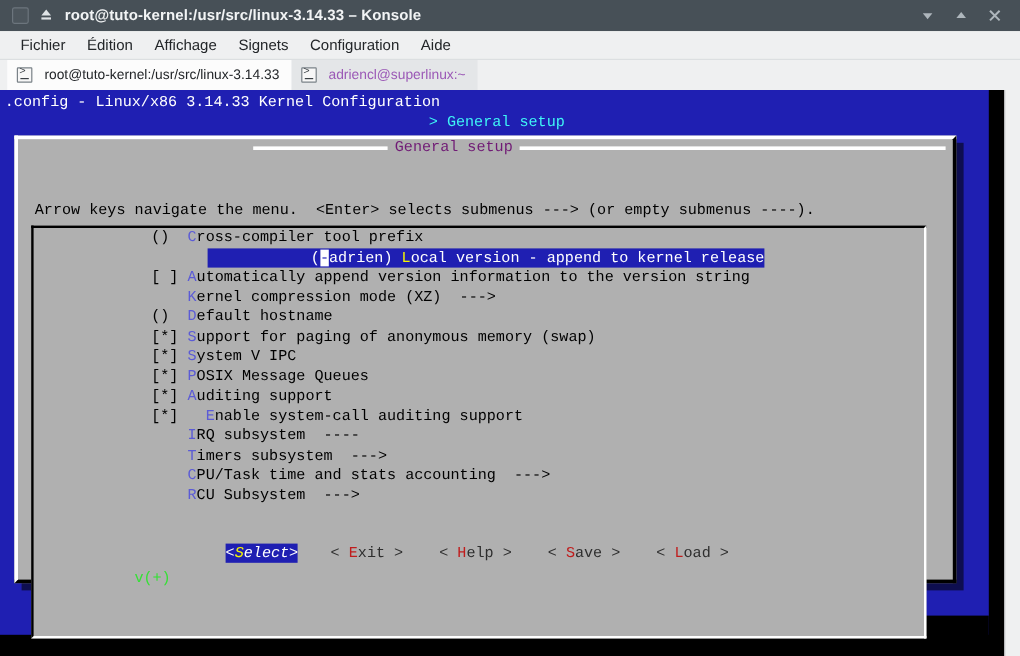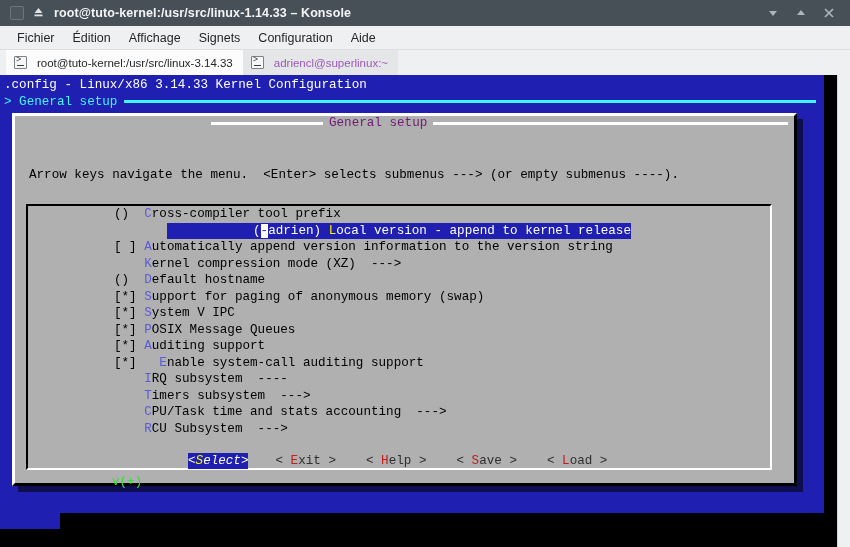--- a/index.html
+++ b/index.html
@@ -137,20 +137,21 @@
   }
   .mc-header {
     padding: 2px 0 0 4px;
     color: #ffffff;
   }
   .mc-h1 { color: #ffffff; }
   .mc-h2 {
     color: #3ff5f5;
     display: flex; align-items: center;
     white-space: pre;
+    flex-direction: column;
   }
   .mc-h2 .rule {
     height: 3px;
     background: #3ff5f5;
     flex: 1 1 auto;
     margin-left: 7px;
     margin-right: 8px;
   }
 
   
@@ -191,28 +192,29 @@
   .dlg-help {
     position: absolute;
     left: 14px; top: 18px; right: 10px;
     white-space: pre;
     color: #000000;
   }
 
   
   .listbox {
     position: absolute;
-    left: 11px; top: 88px;
-    width: 746px; height: 266px;
+    left: 11px; top: 72px;
+    width: 746px; height: 344px;
     background: #b0b0b0;
     border-top: 2px solid #000000;
     border-left: 2px solid #000000;
     border-right: 2px solid #ffffff;
     border-bottom: 2px solid #ffffff;
     overflow: hidden;
+    padding-left: 12px;
   }
   .listrow {
     white-space: pre;
     padding-left: 86px;
     height: 16.5px;
     color: #000000;
   }
   .hot { color: #5b5bd6; }
   .listrow.selected {
     background: #1f1fb2;
@@ -268,21 +270,21 @@
 <div id="window">
 
   <div class="titlebar">
     <div class="tb-appicon"></div>
     <div class="tb-pin">
       <svg width="13" height="15" viewBox="0 0 13 15">
         <polygon points="6.5,2 10.5,7 2.5,7" fill="#dfe3e6"></polygon>
         <rect x="2.5" y="8.5" width="8" height="1.8" fill="#dfe3e6"></rect>
       </svg>
     </div>
-    <div class="tb-title">root@tuto-kernel:/usr/src/linux-1.14.33 – Konsole</div>
+    <div class="tb-title">root@tuto-kernel:/usr/src/linux-3.14.33 – Konsole</div>
     <div class="tb-spacer"></div>
     <div class="tb-btns">
       <div class="tb-btn">
         <svg width="12" height="12" viewBox="0 0 12 12">
             <polygon points="2,4 10,4 6,9" fill="#aeb6bc"></polygon>
           </svg>
       </div>
       <div class="tb-btn">
         <svg width="12" height="12" viewBox="0 0 12 12">
             <polygon points="2,8 10,8 6,3" fill="#aeb6bc"></polygon>

